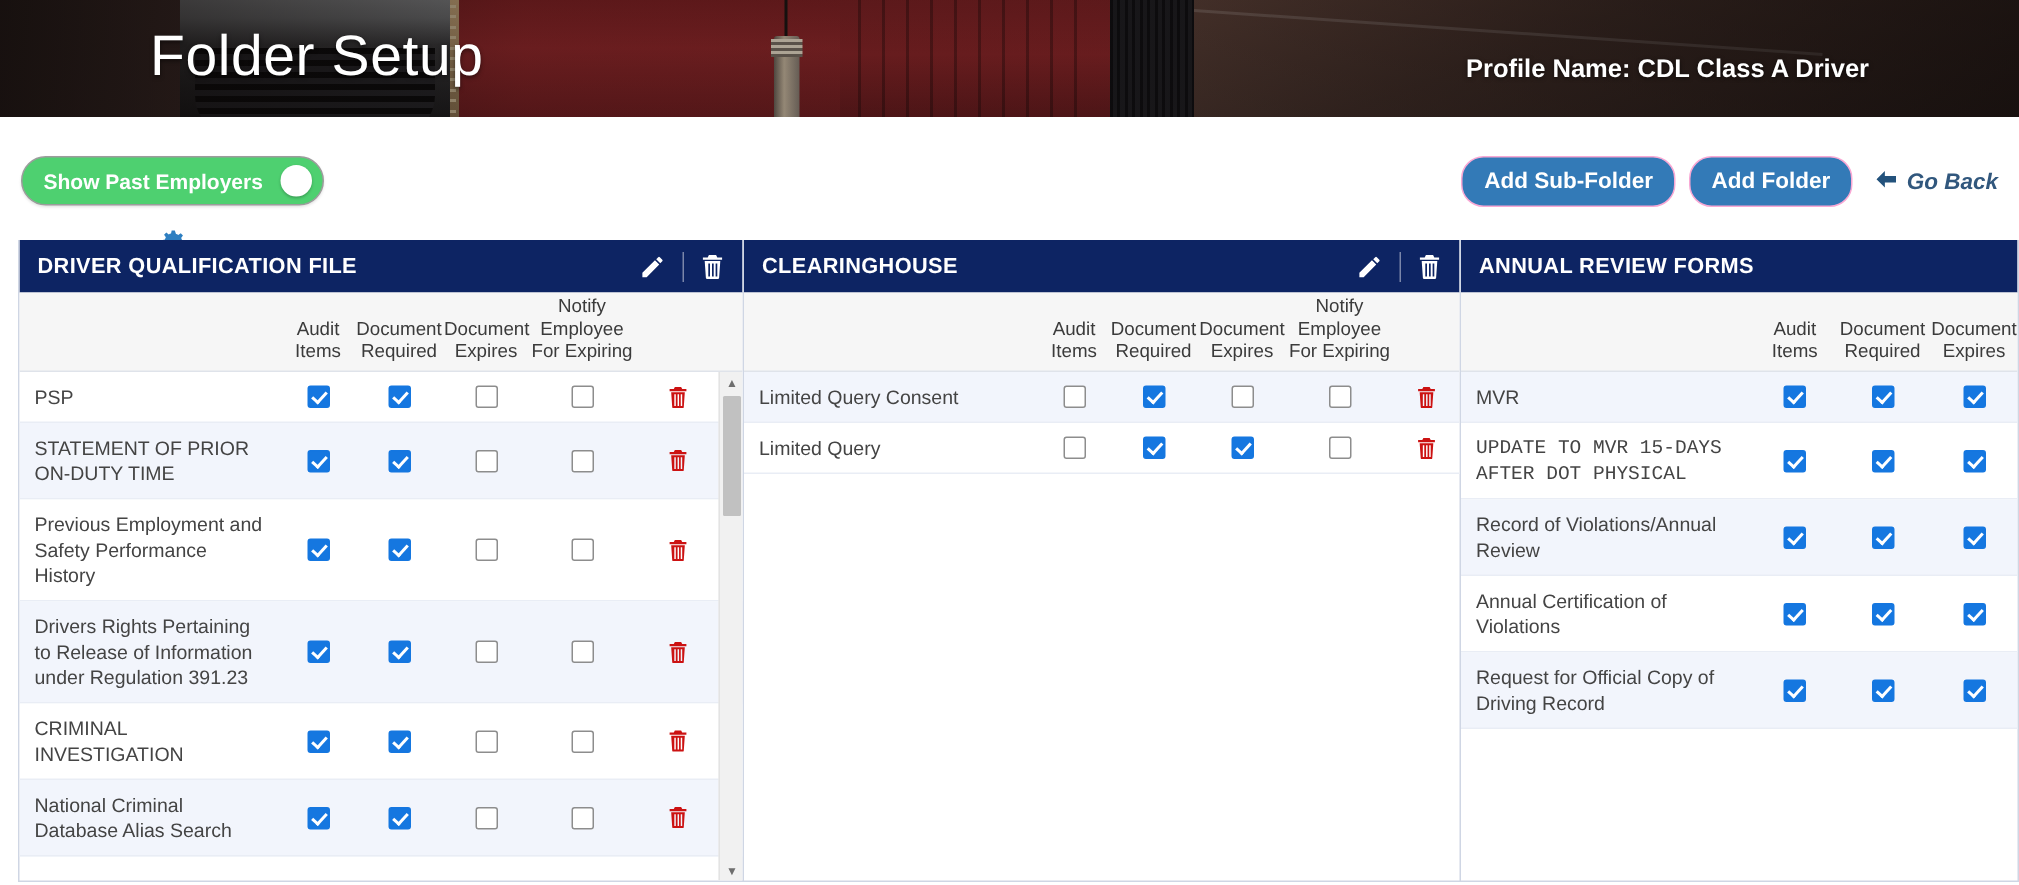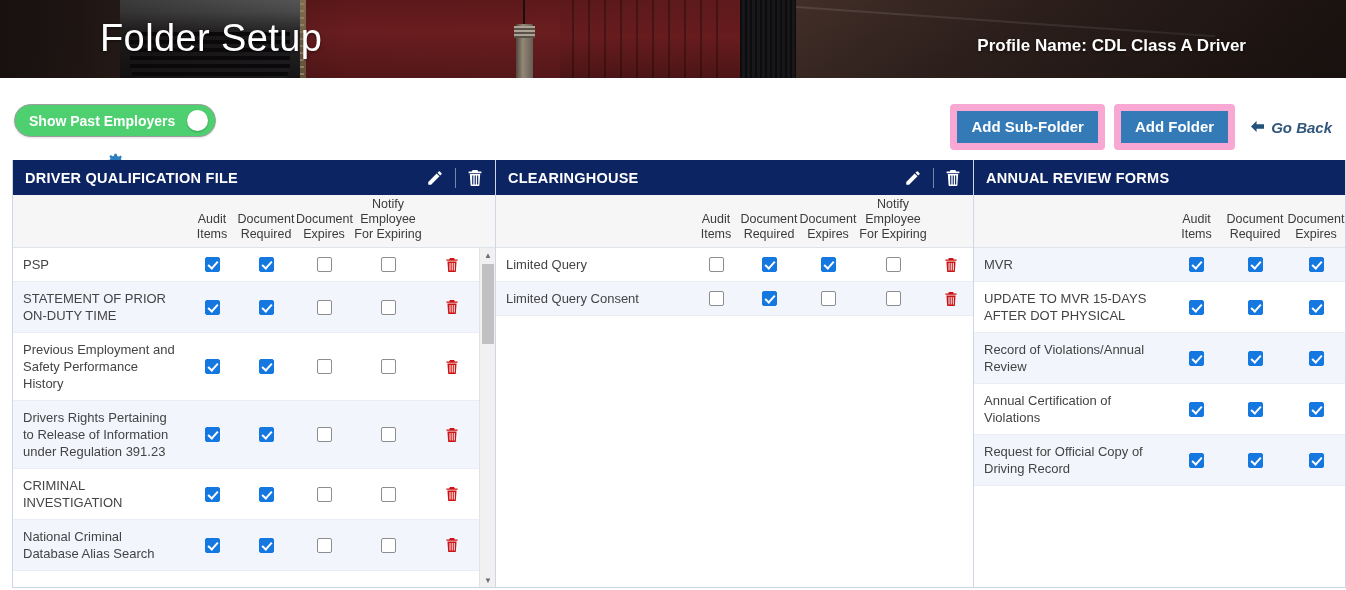--- a/index.html
+++ b/index.html
@@ -123,21 +123,21 @@
     box-shadow: 0 1px 2px rgba(0,0,0,.25);
   }
   .gear-icon { display: inline-flex; cursor: pointer; }
 
   #right-actions {
     position: absolute; right: 14px; top: 26px;
     display: flex; align-items: center; gap: 9px;
   }
   .btn-primary {
     background: #337ab7; color: #ffffff;
-    border: 7px solid #f9a8d4; border-radius: 4px;
+    border: 1px solid #f9a8d4; border-radius: 15px;
     padding: 8px 14px; font-size: 15px; font-weight: bold;
     cursor: pointer; line-height: 16px;
   }
   .go-back {
     display: inline-flex; align-items: center; gap: 6px;
     color: #31577d; font-size: 15px; font-weight: bold; font-style: italic;
     cursor: pointer; margin-left: 6px;
   }
 
   
@@ -517,53 +517,53 @@
     <div class="col-head">
       <div class="spacer h-label"></div>
       <div class="ch h-c1">Audit Items</div>
       <div class="ch h-c2">Document Required</div>
       <div class="ch h-c3">Document Expires</div>
       <div class="ch h-c4">Notify Employee For Expiring</div>
       <div class="spacer h-del"></div>
     </div>
 
     <div class="rows" id="rows-p2">
+        <div class="row alt">
+          <div class="label" style="width: 197px;">Limited Query Consent</div>
+          <div class="cell" style="width: 46px;">
+            <span class="cb"></span>
+          </div>
+          <div class="cell" style="width: 60px;">
+            <span class="cb on"></span>
+          </div>
+          <div class="cell" style="width: 58px;">
+            <span class="cb"></span>
+          </div>
+          <div class="cell" style="width: 72px;">
+            <span class="cb"></span>
+          </div>
+          <div class="cell" style="width: 44px;">
+            <span class="trash-red">
+              <svg width="14" height="16" viewBox="0 0 20 22" fill="#cc1212">
+                <path d="M7 1h6l1 2h4v2H2V3h4l1-2z"></path>
+                <path d="M3.5 6h13l-1 14.2a1 1 0 01-1 .8H5.5a1 1 0 01-1-.8L3.5 6zm3 2v11h1.4V8H6.5zm3.1 0v11H11V8H9.6zm3 0v11h1.4V8h-1.4z"></path>
+              </svg>
+            </span>
+          </div>
+        </div>
         <div class="row">
           <div class="label" style="width: 197px;">Limited Query</div>
           <div class="cell" style="width: 46px;">
             <span class="cb"></span>
           </div>
           <div class="cell" style="width: 60px;">
             <span class="cb on"></span>
           </div>
           <div class="cell" style="width: 58px;">
             <span class="cb on"></span>
-          </div>
-          <div class="cell" style="width: 72px;">
-            <span class="cb"></span>
-          </div>
-          <div class="cell" style="width: 44px;">
-            <span class="trash-red">
-              <svg width="14" height="16" viewBox="0 0 20 22" fill="#cc1212">
-                <path d="M7 1h6l1 2h4v2H2V3h4l1-2z"></path>
-                <path d="M3.5 6h13l-1 14.2a1 1 0 01-1 .8H5.5a1 1 0 01-1-.8L3.5 6zm3 2v11h1.4V8H6.5zm3.1 0v11H11V8H9.6zm3 0v11h1.4V8h-1.4z"></path>
-              </svg>
-            </span>
-          </div>
-        </div>
-        <div class="row alt">
-          <div class="label" style="width: 197px;">Limited Query Consent</div>
-          <div class="cell" style="width: 46px;">
-            <span class="cb"></span>
-          </div>
-          <div class="cell" style="width: 60px;">
-            <span class="cb on"></span>
-          </div>
-          <div class="cell" style="width: 58px;">
-            <span class="cb"></span>
           </div>
           <div class="cell" style="width: 72px;">
             <span class="cb"></span>
           </div>
           <div class="cell" style="width: 44px;">
             <span class="trash-red">
               <svg width="14" height="16" viewBox="0 0 20 22" fill="#cc1212">
                 <path d="M7 1h6l1 2h4v2H2V3h4l1-2z"></path>
                 <path d="M3.5 6h13l-1 14.2a1 1 0 01-1 .8H5.5a1 1 0 01-1-.8L3.5 6zm3 2v11h1.4V8H6.5zm3.1 0v11H11V8H9.6zm3 0v11h1.4V8h-1.4z"></path>
               </svg>
@@ -592,21 +592,21 @@
             <span class="cb on"></span>
           </div>
           <div class="cell" style="width: 62px;">
             <span class="cb on"></span>
           </div>
           <div class="cell" style="width: 60px;">
             <span class="cb on"></span>
           </div>
         </div>
         <div class="row">
-          <div class="label" style="width: 195px;">UPDATE TO MVR 15-DAYS AFTER DOT PHYSICAL</div>
+          <div class="label" style="width: 195px; font-family: Liberation Mono, monospace;">UPDATE TO MVR 15-DAYS AFTER DOT PHYSICAL</div>
           <div class="cell" style="width: 55px;">
             <span class="cb on"></span>
           </div>
           <div class="cell" style="width: 62px;">
             <span class="cb on"></span>
           </div>
           <div class="cell" style="width: 60px;">
             <span class="cb on"></span>
           </div>
         </div>

